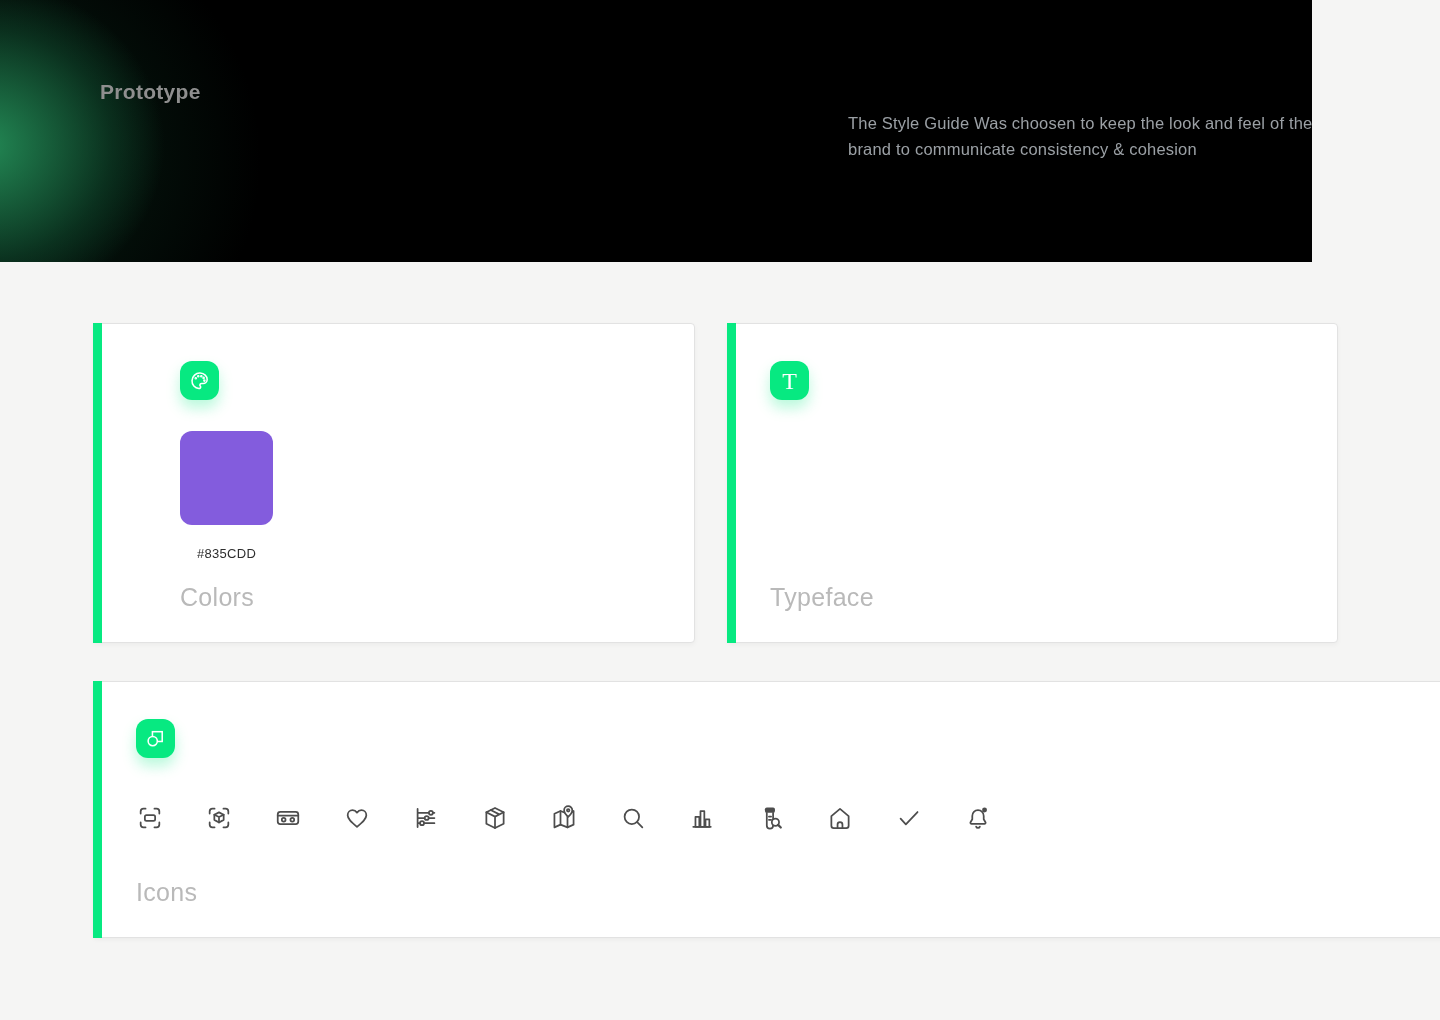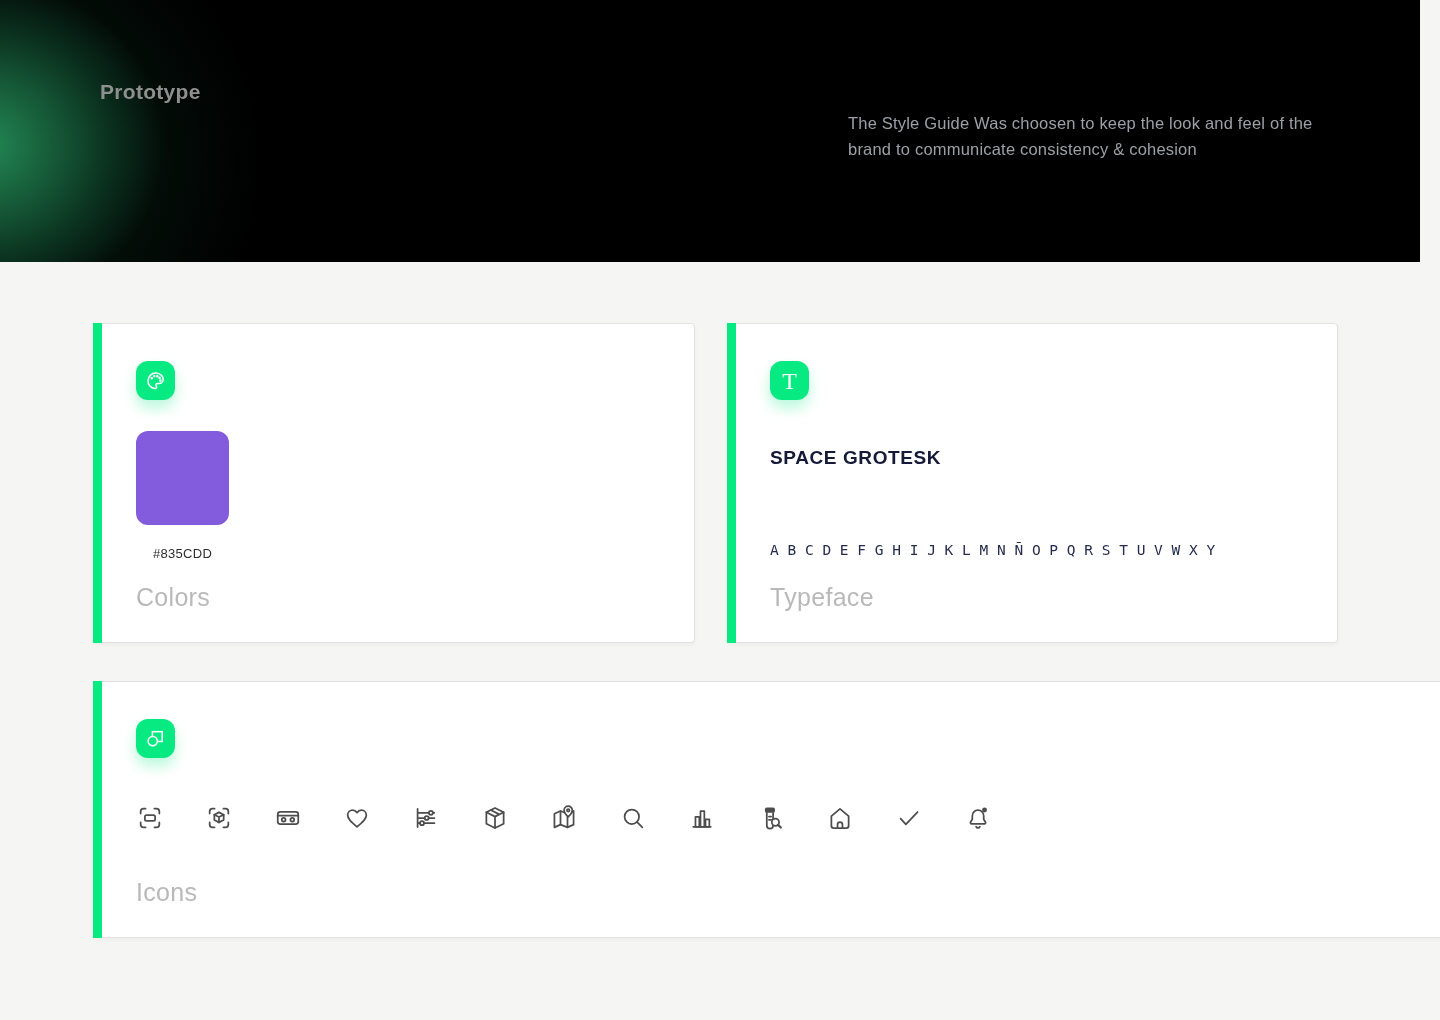--- a/index.html
+++ b/index.html
@@ -14,21 +14,21 @@
   html,body{width:1440px;height:1020px;}
   body{
     position:relative;
     background:#F5F5F4;
     font-family:"Liberation Sans", sans-serif;
     overflow:hidden;
   }
 
   
   .header{
-    position:absolute;left:0;top:0;width:1420px;height:262px;
+    position:absolute;left:0;top:0;width:1312px;height:262px;
     background:
       radial-gradient(230px 210px at -15px 145px, rgba(36,142,88,0.95), rgba(18,84,52,0.45) 55%, rgba(0,0,0,0) 78%),
       radial-gradient(430px 390px at -40px 160px, rgba(16,72,46,0.5), rgba(0,0,0,0) 70%),
       #000000;
   }
   .eyebrow{
     position:absolute;left:100px;top:80px;
     font-size:21px;font-weight:600;color:#8F8F8F;letter-spacing:.3px;
   }
   .page-title{
@@ -45,21 +45,21 @@
     position:absolute;
     background:#FFFFFF;
     border:1px solid var(--card-border);
     border-radius:4px;
     box-shadow:0 2px 5px rgba(0,0,0,0.04);
   }
   .card .accent-bar{
     position:absolute;left:-1px;top:-1px;bottom:-1px;width:9px;
     background:var(--accent);
   }
-  .card-colors  {left:93px; top:323px; width:602px;  height:320px;}
+  .card-colors  {left:93px; top:323px; width:602px;  height:320px;padding-left:44px;}
   .card-typeface{left:727px;top:323px; width:611px;  height:320px;}
   .card-icons   {left:93px; top:681px; width:1382px; height:257px;}
 
   .card-inner{position:relative;height:100%;padding-left:42px;padding-top:37px;}
 
   .badge{
     width:39px;height:39px;border-radius:12px;
     background:var(--accent);
     display:flex;align-items:center;justify-content:center;
     box-shadow:0 8px 14px rgba(7,233,129,0.28);
@@ -126,23 +126,21 @@
     <div class="card-footer-label">Colors</div>
   </div>
 </div>
 
 <div class="card card-typeface">
   <div class="accent-bar"></div>
   <div class="card-inner">
     <div class="badge">
       <span class="t-glyph">T</span>
     </div>
-    <div class="family-name">SPACE GROTESK</div>
     <div class="specimen">
-      <div>A B C D E F G H I J K L M N Ñ O P Q R S T U V W X Y</div>
     </div>
     <div class="card-footer-label">Typeface</div>
   </div>
 </div>
 
 <div class="card card-icons">
   <div class="accent-bar"></div>
   <div class="card-inner">
     <div class="badge">
       <svg viewBox="0 0 24 24" width="23" height="23" fill="none" stroke="#fff" stroke-width="1.6">

